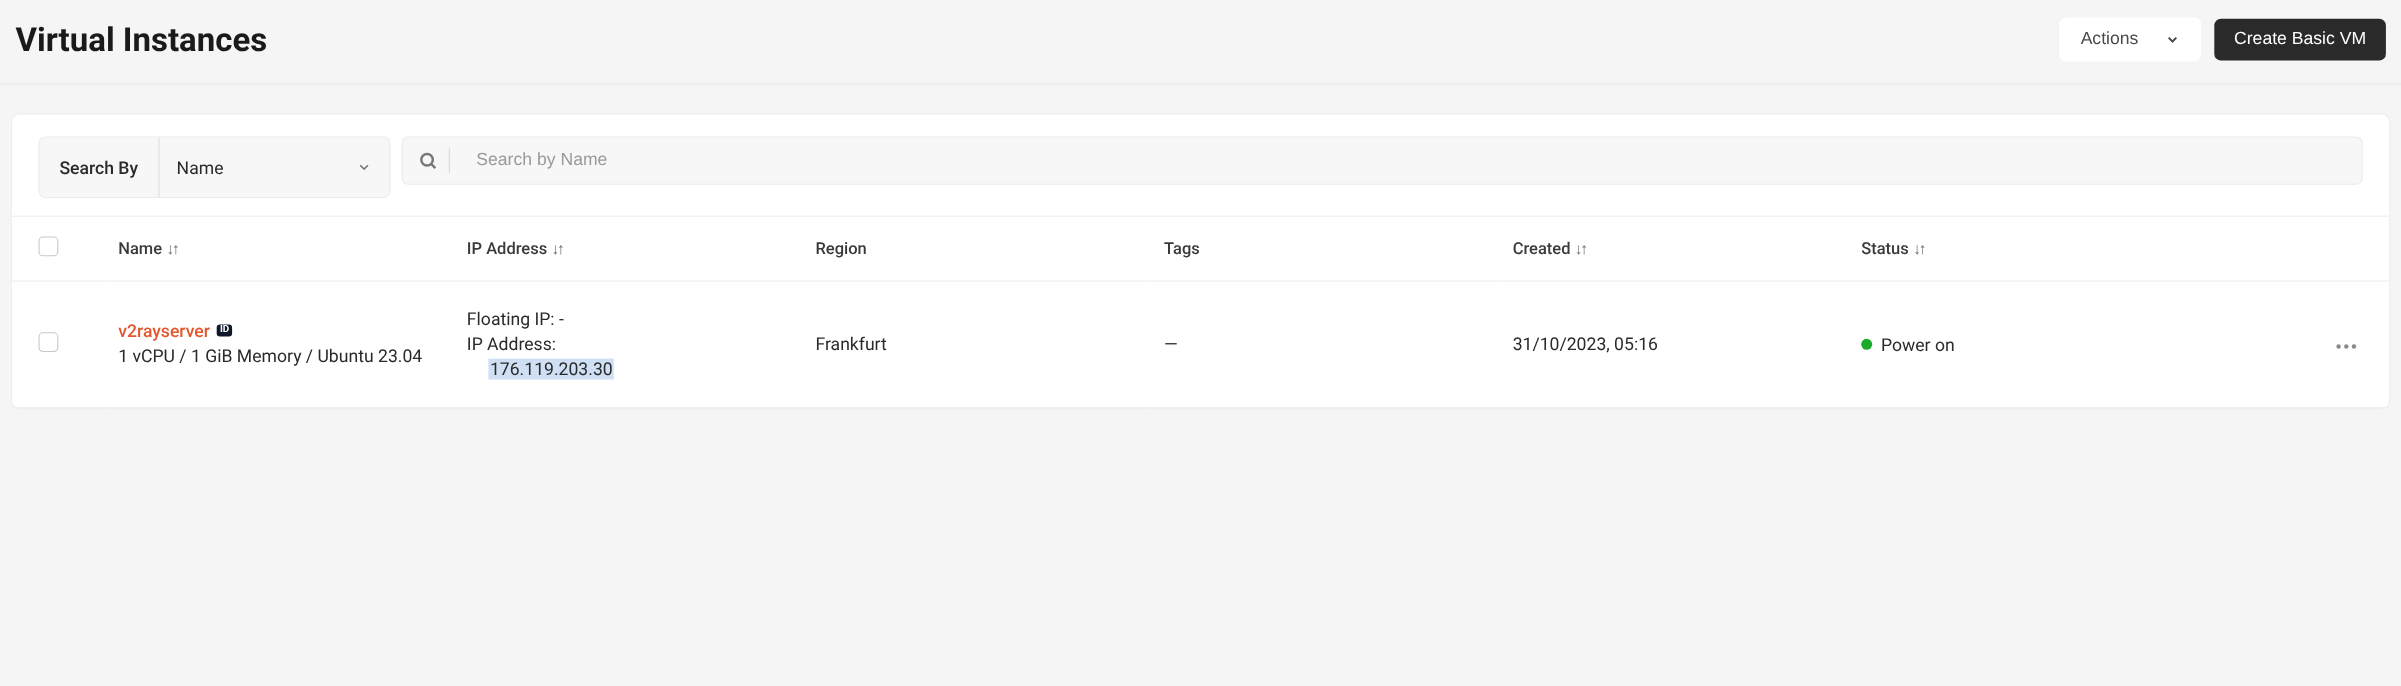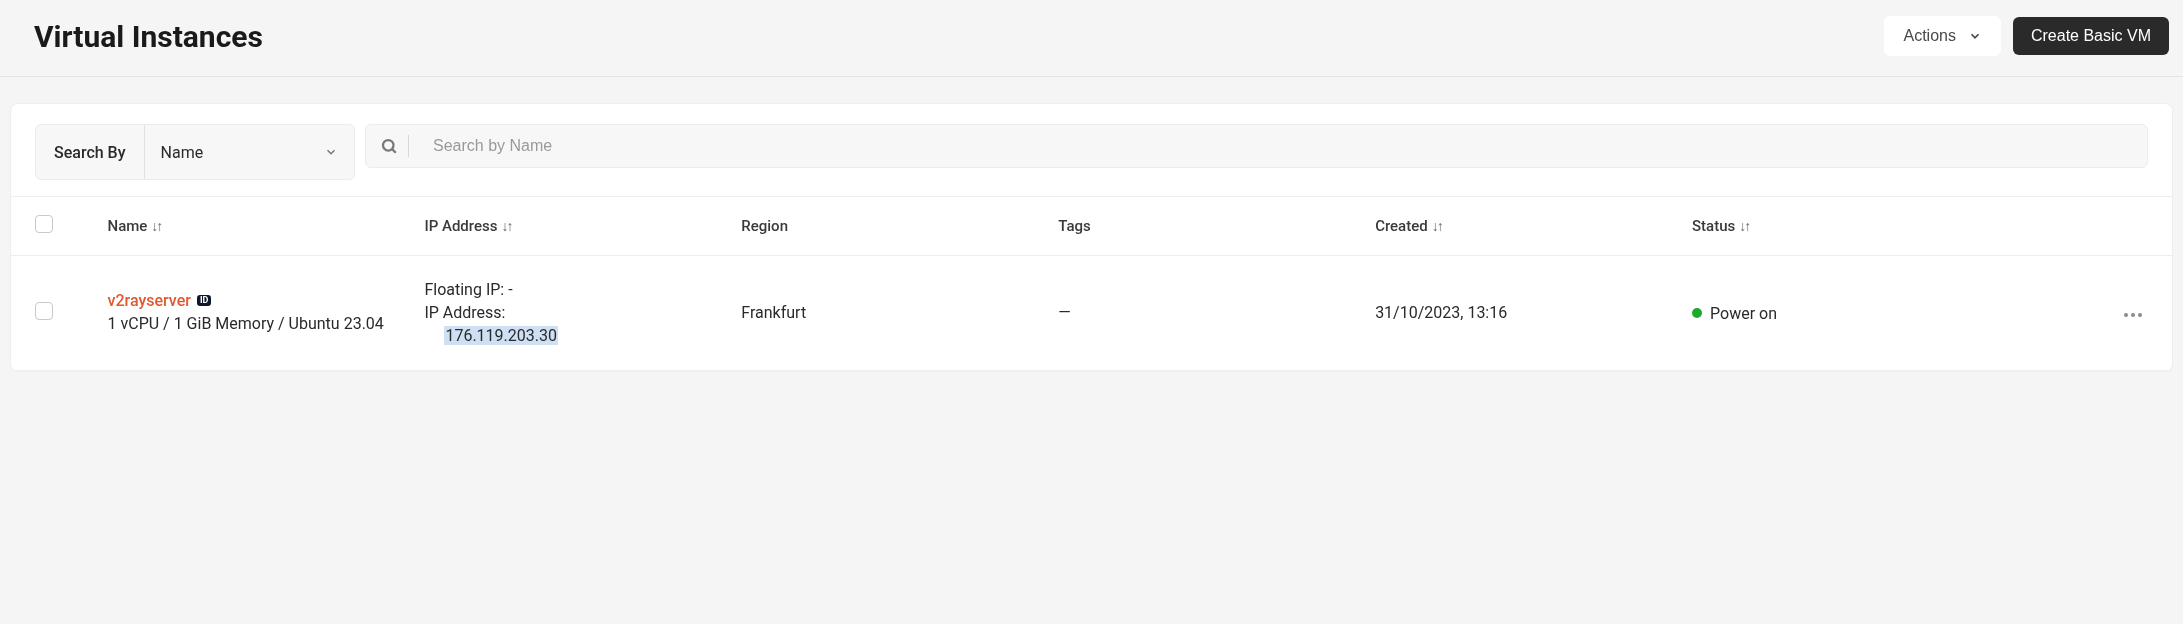--- a/index.html
+++ b/index.html
@@ -17,31 +17,30 @@
       align-items: center;
       justify-content: space-between;
       padding: 16px 14px 20px 14px;
       border-bottom: 1px solid #e5e5e5;
       background: #f5f5f5;
     }
     .page-title {
       font-size: 30px;
       font-weight: 700;
       color: #1a1a1a;
-      margin-left: 20px;
     }
     .header-actions {
       display: flex;
       gap: 12px;
       align-items: center;
     }
     .btn {
       display: inline-flex;
       align-items: center;
-      gap: 12px;
+      gap: 24px;
       padding: 10px 18px;
       font-size: 16px;
       font-weight: 500;
       border-radius: 6px;
       border: none;
       cursor: pointer;
     }
     .btn-secondary {
       background: #ffffff;
       color: #494949;
@@ -309,21 +308,21 @@
         </td>
         <td>
           <div class="ip-block">
             <div>Floating IP: -</div>
             <div>IP Address:</div>
             <div><span class="ip-highlight">176.119.203.30</span></div>
           </div>
         </td>
         <td>Frankfurt</td>
         <td>—</td>
-        <td>31/10/2023, 13:16</td>
+        <td>31/10/2023, 05:16</td>
         <td>
           <div class="status-wrap">
             <span class="status-dot"></span>
             <span>Power on</span>
           </div>
         </td>
         <td>
           <div class="row-actions">
             <span></span>
               <span></span>

